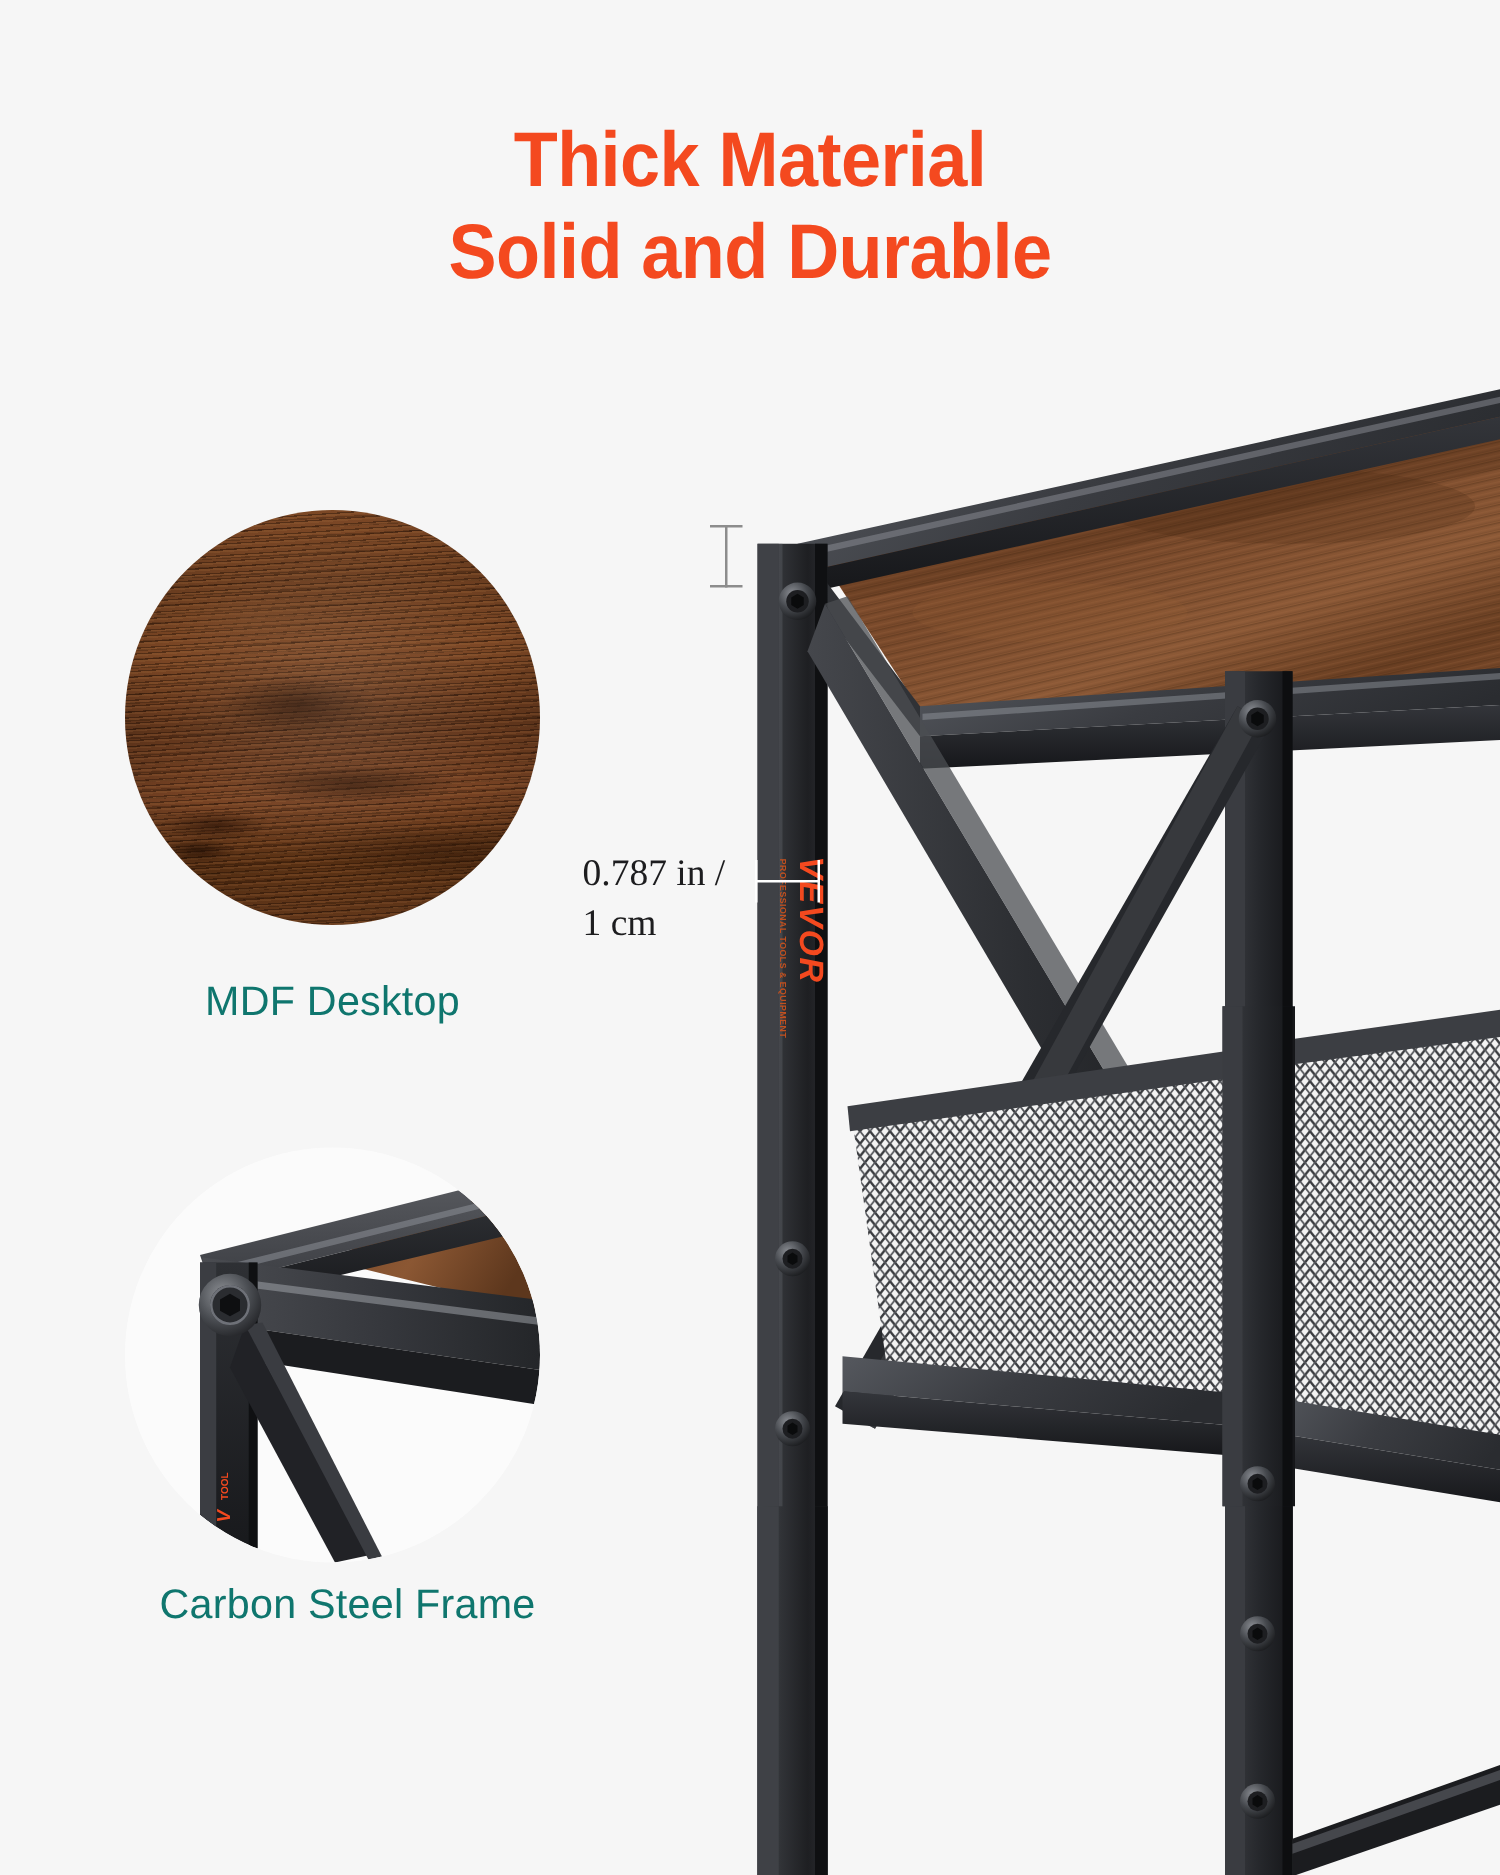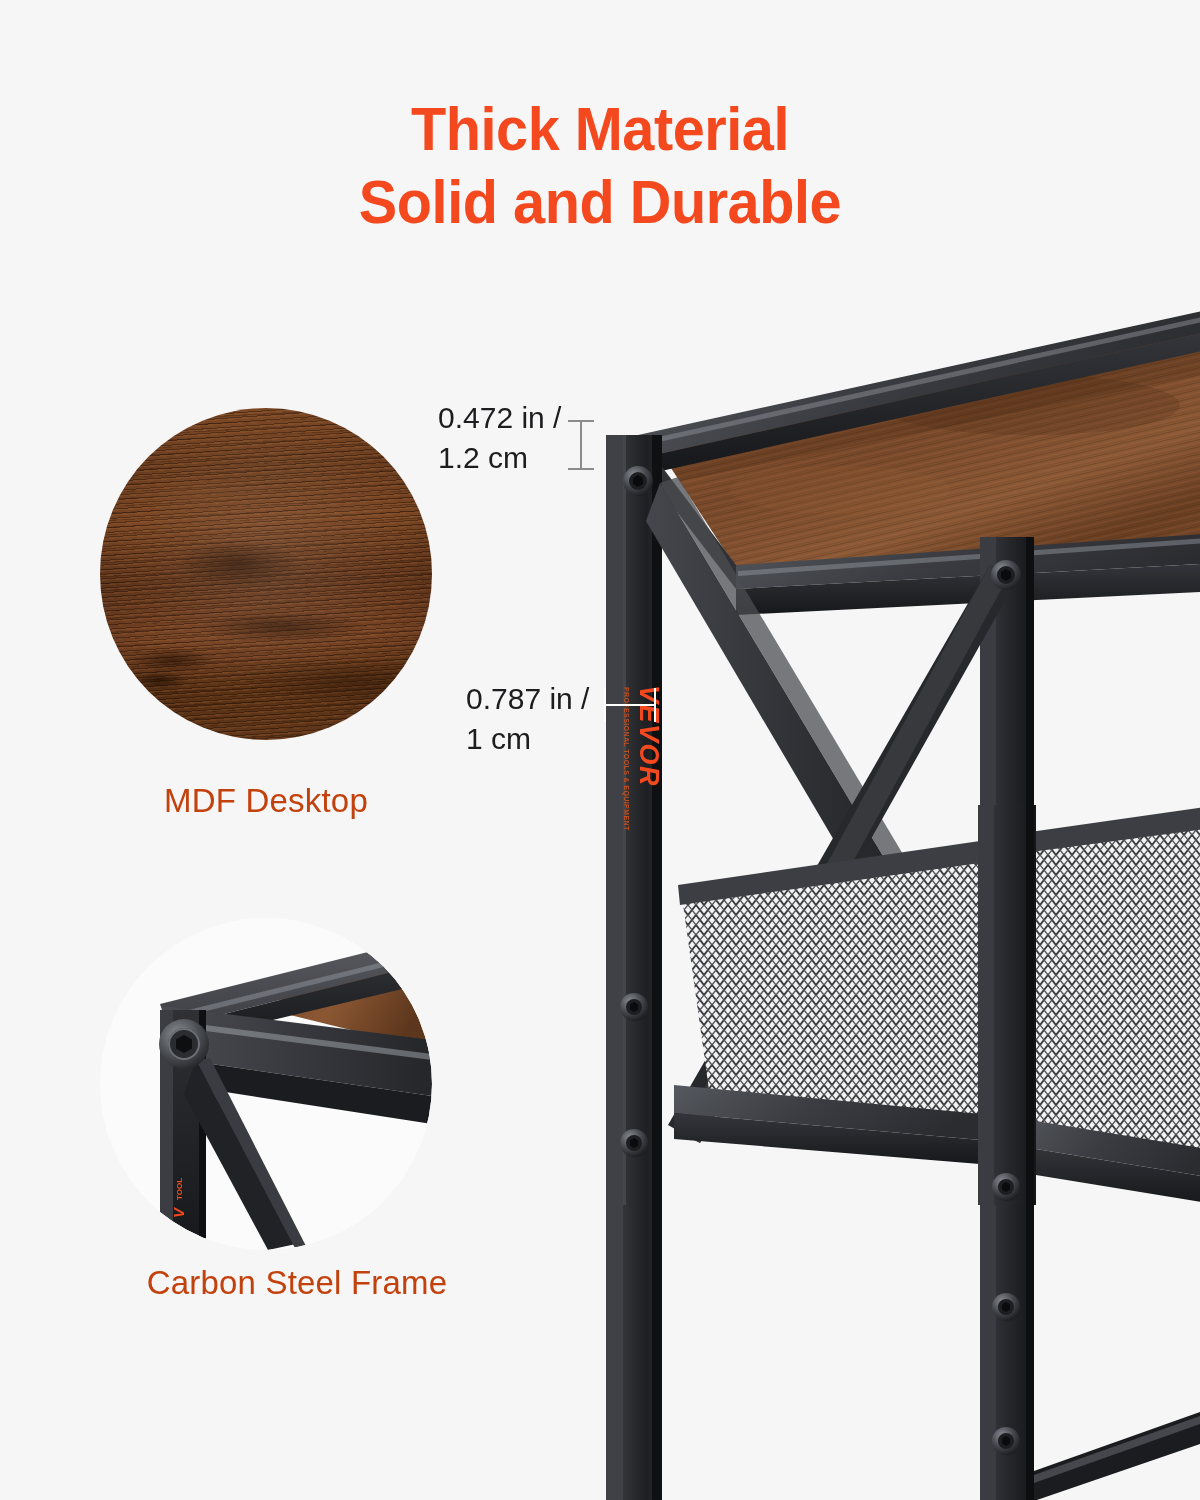--- a/index.html
+++ b/index.html
@@ -67,40 +67,40 @@
       linear-gradient(178deg,#7e4d2c 0%,#6b4125 18%,#7a4a2a 34%,#5f3820 52%,#764629 68%,#583319 84%,#6d4124 100%);
     filter:saturate(1.05) contrast(1.04);
   }
   .wood-vignette{
     position:absolute; inset:0;
     background:radial-gradient(circle at 50% 45%, rgba(255,255,255,.07) 0%, rgba(0,0,0,0) 55%, rgba(0,0,0,.22) 100%);
   }
 
   .caption{
     position:absolute;
-    color:#c2410c;
+    color:#0f766e;
     font-size:33px;
     font-weight:300;
     letter-spacing:.2px;
     white-space:nowrap;
   }
   #mdf-caption{ left:0; top:782px; width:532px; text-align:center; }
-  #steel-caption{ left:0; top:1264px; width:556px; text-align:center;margin-left:19px; }
+  #steel-caption{ left:0; top:1264px; width:556px; text-align:center; }
 
   
   .dim-label{
     position:absolute;
     color:#1d1d1f;
     font-size:30px;
     font-weight:400;
     line-height:1.32;
     white-space:nowrap;
   }
   #dim1-label{ left:438px; top:398px; text-align:left; }
-  #dim2-label{ left:466px; top:679px; text-align:left; }
+  #dim2-label{ left:466px; top:679px; text-align:left;font-family:Liberation Serif, serif; }
 
   
   #dim1-mark{ position:absolute; left:568px; top:420px; width:26px; height:50px; }
   #dim1-mark .bar{ position:absolute; left:12px; top:0; width:2px; height:50px; background:#8c8c8c; }
   #dim1-mark .cap{ position:absolute; left:0; width:26px; height:2px; background:#8c8c8c; }
   #dim1-mark .cap.t{ top:0; }
   #dim1-mark .cap.b{ bottom:0; }
 
   
   #dim2-mark{ position:absolute; left:604px; top:688px; width:52px; height:34px; }
@@ -187,24 +187,20 @@
 
         <circle cx="84" cy="126" r="25" fill="url(#bolt)"></circle>
         <circle cx="84" cy="126" r="16" fill="#2a2c30"></circle>
         <circle cx="84" cy="126" r="15" fill="none" stroke="#6e7178" stroke-width="2"></circle>
         <polygon points="84,117 92,121.5 92,130.5 84,135 76,130.5 76,121.5" fill="#0e0f11"></polygon>
       </g>
     </svg>
   </div>
   <div class="caption" id="steel-caption">Carbon Steel Frame</div>
 
-  <div class="dim-label" id="dim1-label">
-    <span>0.472 in /</span><br>
-    <span>1.2 cm</span>
-  </div>
   <div id="dim1-mark">
     <div class="cap t"></div>
     <div class="bar"></div>
     <div class="cap b"></div>
   </div>
 
   <div class="dim-label" id="dim2-label">
     <span>0.787 in /</span><br>
     <span>1 cm</span>
   </div>

